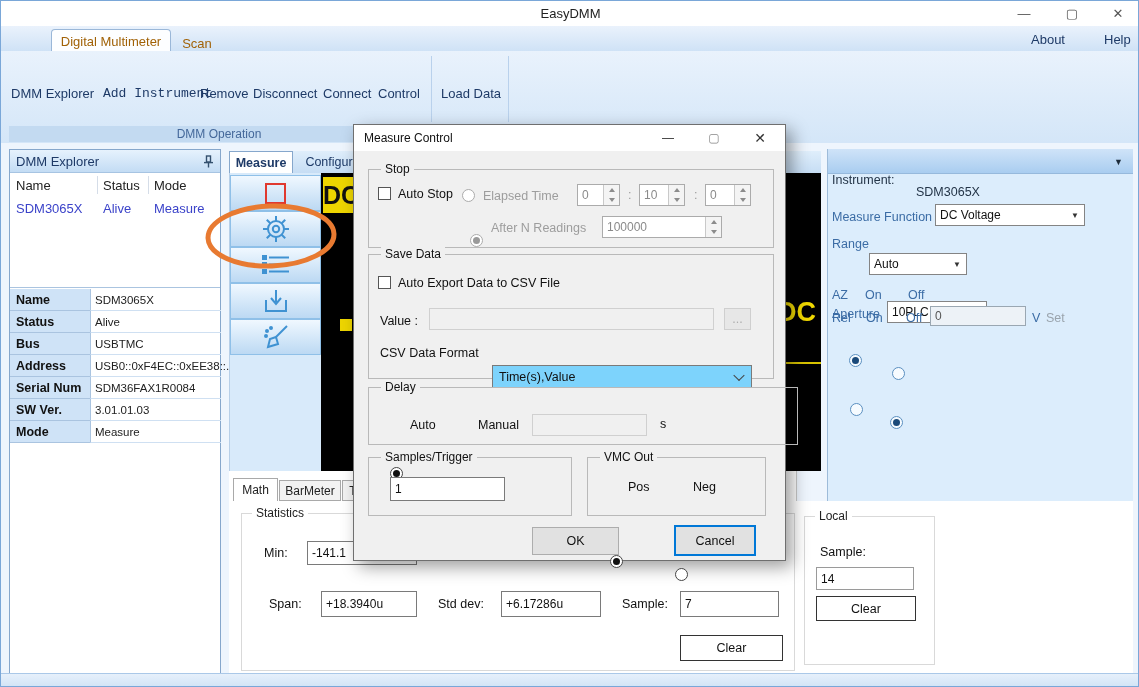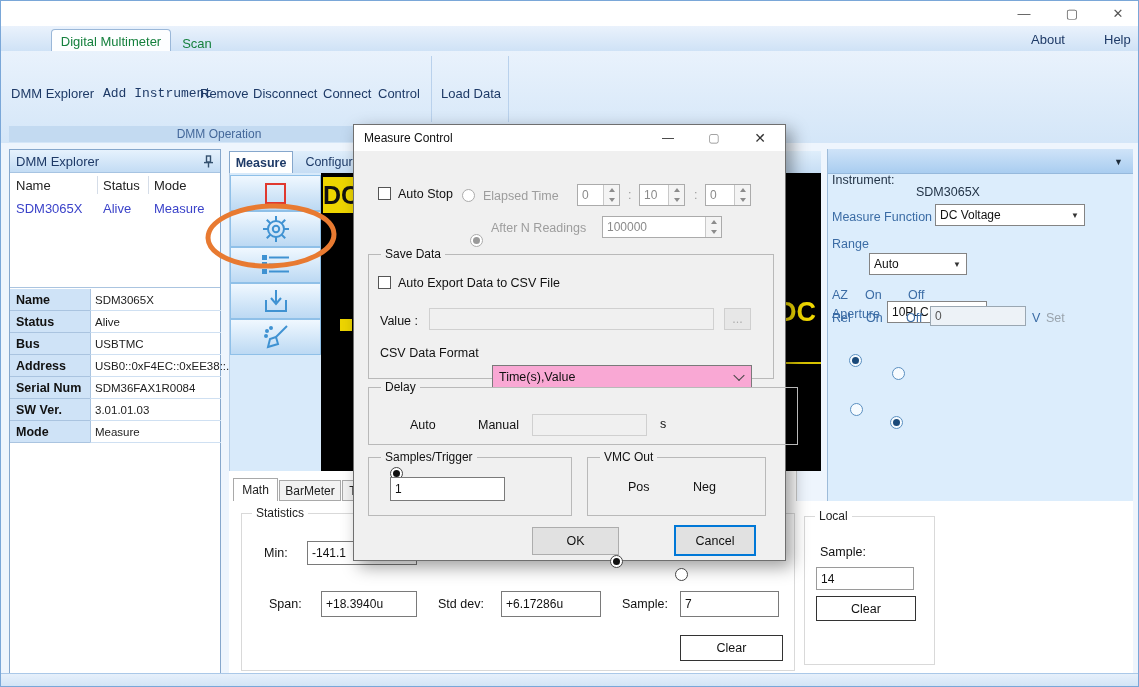--- a/index.html
+++ b/index.html
@@ -9,21 +9,21 @@
   .abs{position:absolute;}
   
   #titlebar{left:0;top:0;width:1139px;height:25px;background:#ffffff;border-bottom:1px solid #e3e9f2;}
   #titlebar .title{left:0;right:0;top:5px;text-align:center;font-size:13px;color:#222;}
   .winctl{top:2px;width:30px;height:20px;display:flex;align-items:center;justify-content:center;
           color:#555;font-size:13px;cursor:default;}
   
   #menustrip{left:0;top:25px;width:1139px;height:25px;
      background:linear-gradient(#eaf2fc,#cfe2f6);border-bottom:1px solid #bcd2ea;}
   .apptab{top:28px;height:22px;display:flex;align-items:center;justify-content:center;
-     font-size:13px;color:#15803d;}
+     font-size:13px;color:#a16207;}
   .apptab.active{background:#fdfeff;border:1px solid #9ab7d8;border-bottom:none;
      border-radius:4px 4px 0 0;}
   .menuright{top:31px;font-size:13px;color:#1e3a67;}
   
   #ribbon{left:0;top:50px;width:1139px;height:92px;
      background:linear-gradient(#e9f2fc,#d4e6f8);}
   .ribbonbtn{top:82px;height:20px;font-size:13px;color:#1e3a67;display:flex;align-items:center;}
   .ribbonsep{top:55px;width:1px;height:66px;background:#b9d1ec;}
   #ribboncaption{left:8px;top:125px;width:420px;height:16px;background:#c3daf1;
      text-align:center;font-size:12px;color:#44689a;line-height:16px;}
@@ -94,38 +94,39 @@
   .dtext.dis{color:#9d9d9d;}
   .spin{display:flex;border:1px solid #ababab;background:#fff;box-sizing:border-box;}
   .spin .v{flex:1;font-size:12px;color:#8a8a8a;display:flex;align-items:center;padding-left:4px;}
   .spin .btns{width:15px;border-left:1px solid #c9c9c9;display:flex;flex-direction:column;}
   .spin .btns div{flex:1;display:flex;align-items:center;justify-content:center;background:#f4f4f4;}
   .tri-up{width:0;height:0;border-left:3px solid transparent;border-right:3px solid transparent;border-bottom:4px solid #8c8c8c;}
   .tri-down{width:0;height:0;border-left:3px solid transparent;border-right:3px solid transparent;border-top:4px solid #8c8c8c;}
   .dbox{border:1px solid #d0d0d0;background:#f0f0f0;font-size:12px;color:#555;
      display:flex;align-items:center;padding:0 4px;box-sizing:border-box;}
   .dbox.enabled{border:1px solid #7a7a7a;background:#fff;color:#111;}
-  .dcombo{background:#f9a8d4;border:1px solid #7a7a7a;font-size:12.5px;color:#111;
+  .dcombo{background:#7dd3fc;border:1px solid #7a7a7a;font-size:12.5px;color:#111;
      display:flex;align-items:center;padding:0 6px;box-sizing:border-box;position:relative;}
   .chev{position:absolute;right:8px;top:50%;width:7px;height:7px;border-right:1.5px solid #444;
      border-bottom:1.5px solid #444;transform:translateY(-70%) rotate(45deg);}
   .dlgbtn{background:#e1e1e1;border:1px solid #adadad;font-size:12.5px;color:#111;
      display:flex;align-items:center;justify-content:center;box-sizing:border-box;}
   .dlgbtn.focus{border:2px solid #0078d7;}
   
   #bottomstrip{left:0;top:672px;width:1139px;height:15px;background:linear-gradient(#e6f0fb,#cfe2f5);border-top:1px solid #aac8e8;}
   
   #annotation{z-index:300;pointer-events:none;}
 </style>
 </head>
 <body>
 
 <div id="screen">
 
   <div class="abs" id="titlebar">
+    <div class="abs title">EasyDMM</div>
     <div class="abs winctl" style="left:1008px;">—</div>
     <div class="abs winctl" style="left:1056px;">▢</div>
     <div class="abs winctl" style="left:1102px;">✕</div>
   </div>
 
   <div class="abs" id="menustrip"></div>
   <div class="abs apptab active" style="left:50px;width:118px;">
     <span>Digital Multimeter</span>
   </div>
   <div class="abs apptab" style="left:170px;width:52px;align-items:flex-end;">
@@ -328,20 +329,23 @@
   <div class="abs" id="bottomstrip"></div>
 
   <div class="abs" id="dialog">
     <div class="abs" id="dlg-titlebar">
       <div class="abs t">Measure Control</div>
       <div class="abs dlgctl" style="left:300px;">—</div>
       <div class="abs dlgctl" style="left:346px;color:#888;">▢</div>
       <div class="abs dlgctl" style="left:392px;font-size:14px;">✕</div>
     </div>
 
+    <div class="abs dgroup" style="left:14px;top:44px;width:404px;height:77px;">
+      <div class="dgrouplabel">Stop</div>
+    </div>
     <div class="abs checkbox" style="left:24px;top:62px;"></div>
     <div class="abs dtext" style="left:44px;top:62px;">Auto Stop</div>
     <div class="abs radio disabled" style="left:108px;top:64px;"></div>
     <div class="abs dtext dis" style="left:129px;top:64px;">Elapsed Time</div>
     <div class="abs spin" style="left:223px;top:59px;width:43px;height:22px;">
       <div class="v">0</div>
       <div class="btns">
           <div>
             <span class="tri-up"></span>
           </div>

